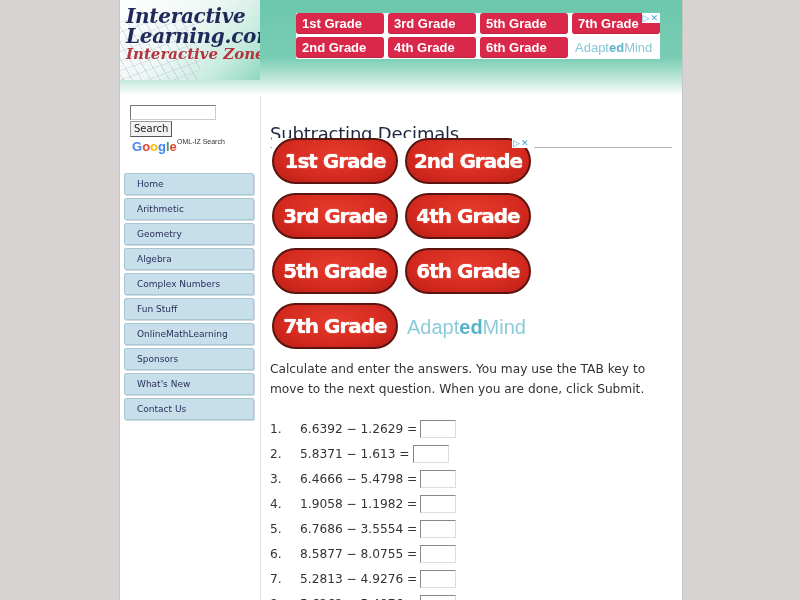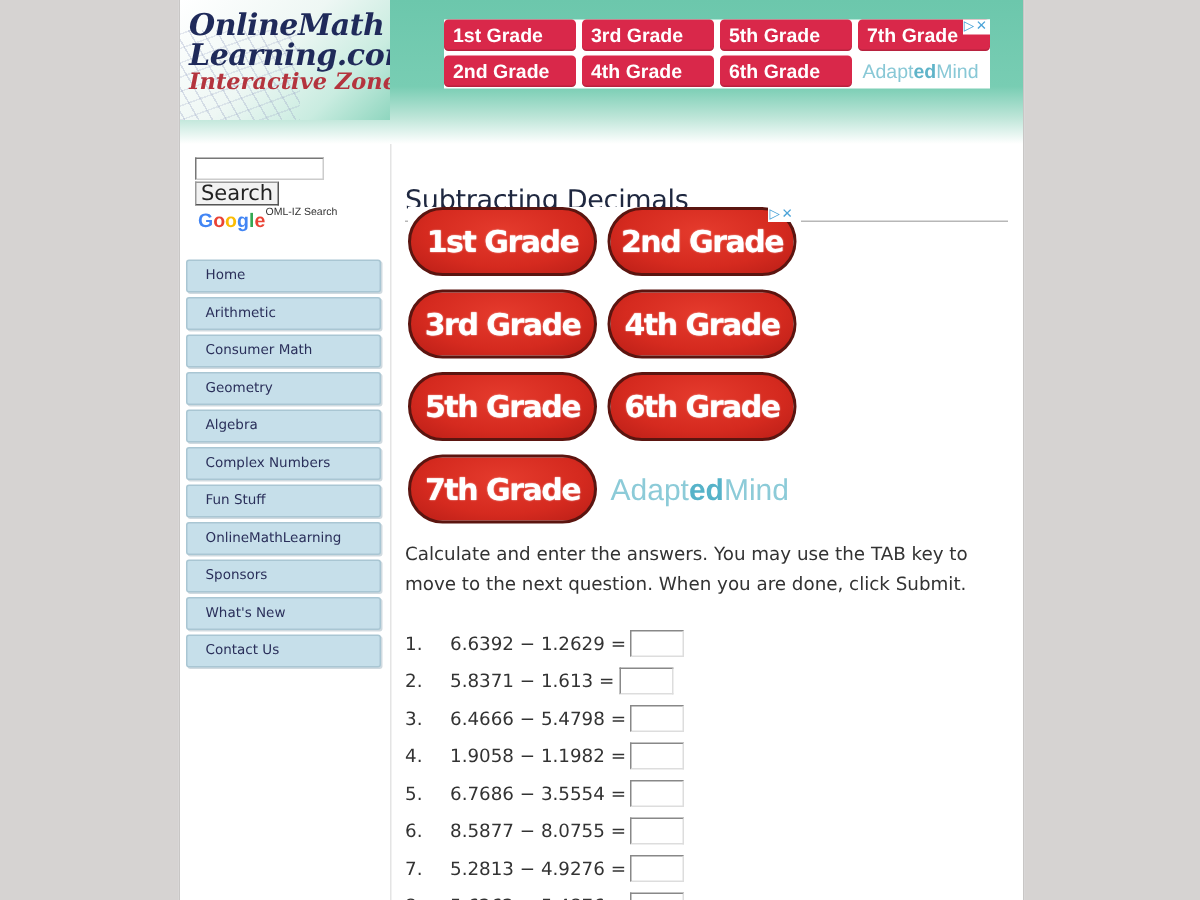--- a/index.html
+++ b/index.html
@@ -64,21 +64,21 @@
   }
 
   .sidebar { position: absolute; left: 0; top: 96px; width: 140px; height: 504px; }
   .search-input {
     position: absolute; left: 10px; top: 9px; width: 84px; height: 13px;
     border: 1px solid #777; border-right-color: #ccc; border-bottom-color: #ccc;
     background: #fff; padding: 0; margin: 0; box-sizing: content-box;
   }
   .search-btn {
     position: absolute; left: 10px; top: 25px; height: 16px; padding: 0 3px;
-    font-family: "DejaVu Sans", sans-serif; font-size: 14px; color: #222;
+    font-family: "DejaVu Sans", sans-serif; font-size: 10px; color: #222;
     background: #f2f2f2; border: 1px solid #999; border-right-color: #555; border-bottom-color: #555;
     line-height: 14px;
   }
   .google {
     position: absolute; left: 12px; top: 43px; font-family: "Liberation Sans", sans-serif;
     font-size: 13px; font-weight: bold; letter-spacing: 0px;
   }
   .google .g1 { color: #4285f4; } .google .g2 { color: #ea4335; } .google .g3 { color: #fbbc05; }
   .google .g4 { color: #4285f4; } .google .g5 { color: #34a853; } .google .g6 { color: #ea4335; }
   .google-sub {
@@ -143,21 +143,21 @@
   }
 </style>
 </head>
 <body>
 
 <div class="page">
 
   <div class="header">
     <div class="logo">
       <div class="logo-grid"></div>
-      <div class="logo-line logo-l1">OnlineMath</div>
+      <div class="logo-line logo-l1">Interactive</div>
       <div class="logo-line logo-l2">Learning.com</div>
       <div class="logo-line logo-l3">Interactive Zone</div>
     </div>
 
     <div class="top-ad">
       <div class="top-ad-grid">
         <div class="top-btn">1st Grade</div>
         <div class="top-btn">3rd Grade</div>
         <div class="top-btn">5th Grade</div>
         <div class="top-btn">7th Grade</div>
@@ -178,21 +178,20 @@
     <input class="search-input" type="text" value="" style="">
     <button class="search-btn">Search</button>
     <div class="google">
       <span class="g1">G</span><span class="g2">o</span><span class="g3">o</span><span class="g4">g</span><span class="g5">l</span><span class="g6">e</span>
     </div>
     <div class="google-sub">OML-IZ Search</div>
 
     <div class="nav">
       <div class="nav-item">Home</div>
       <div class="nav-item">Arithmetic</div>
-      <div class="nav-item">Consumer Math</div>
       <div class="nav-item">Geometry</div>
       <div class="nav-item">Algebra</div>
       <div class="nav-item">Complex Numbers</div>
       <div class="nav-item">Fun Stuff</div>
       <div class="nav-item">OnlineMathLearning</div>
       <div class="nav-item">Sponsors</div>
       <div class="nav-item">What's New</div>
       <div class="nav-item">Contact Us</div>
     </div>
   </div>

